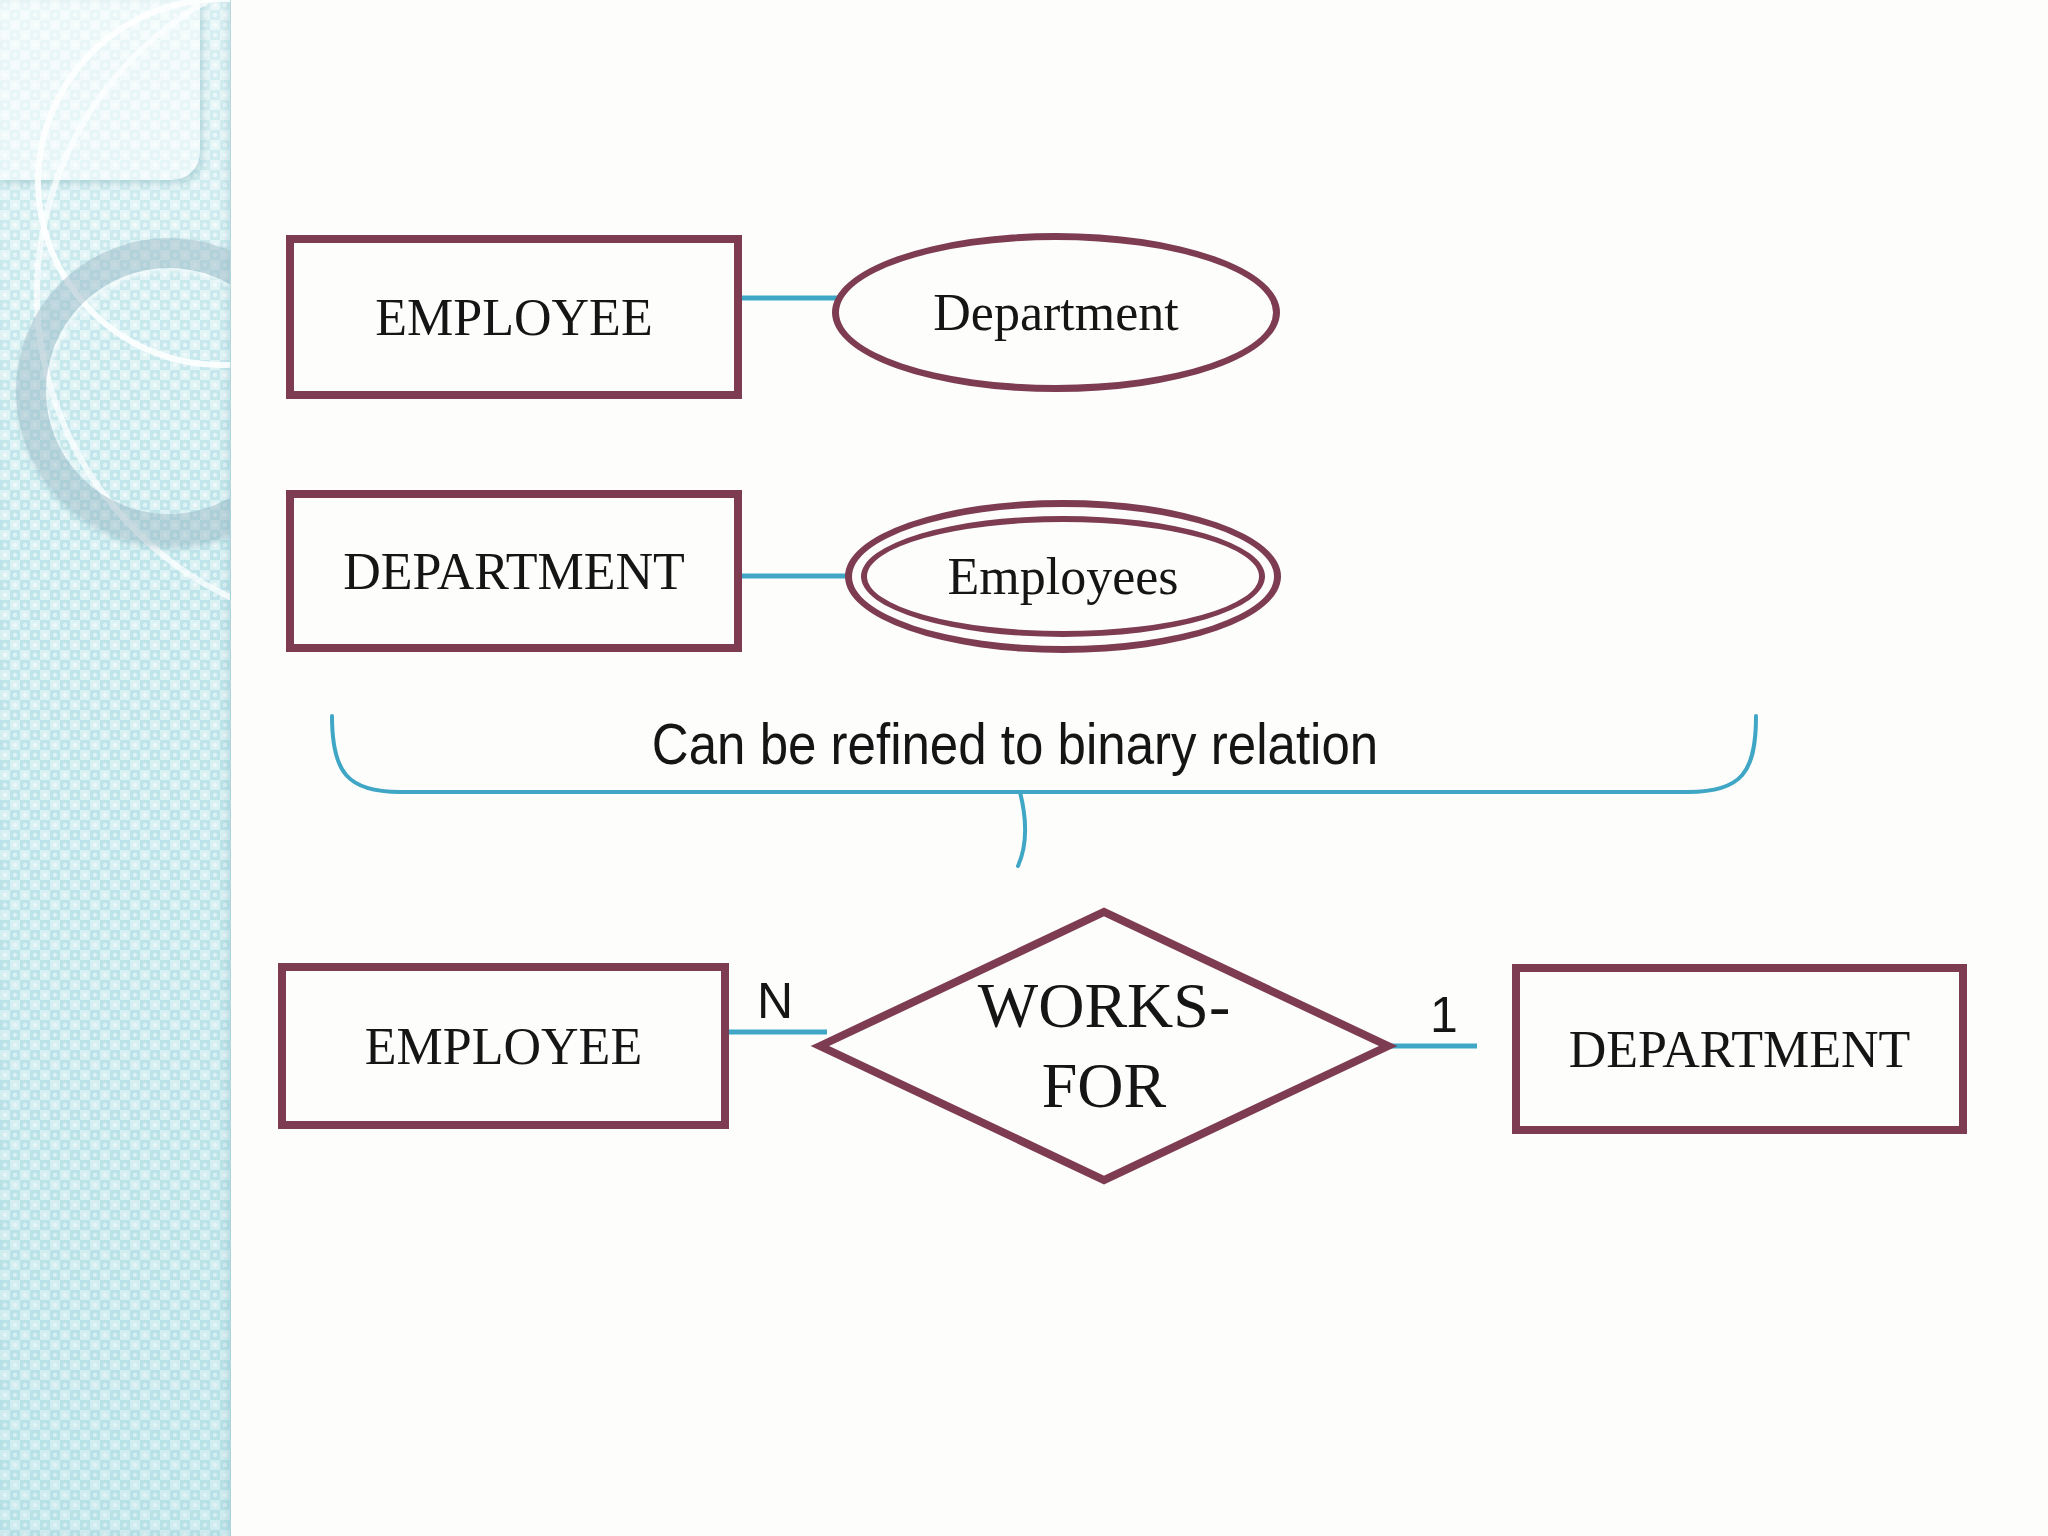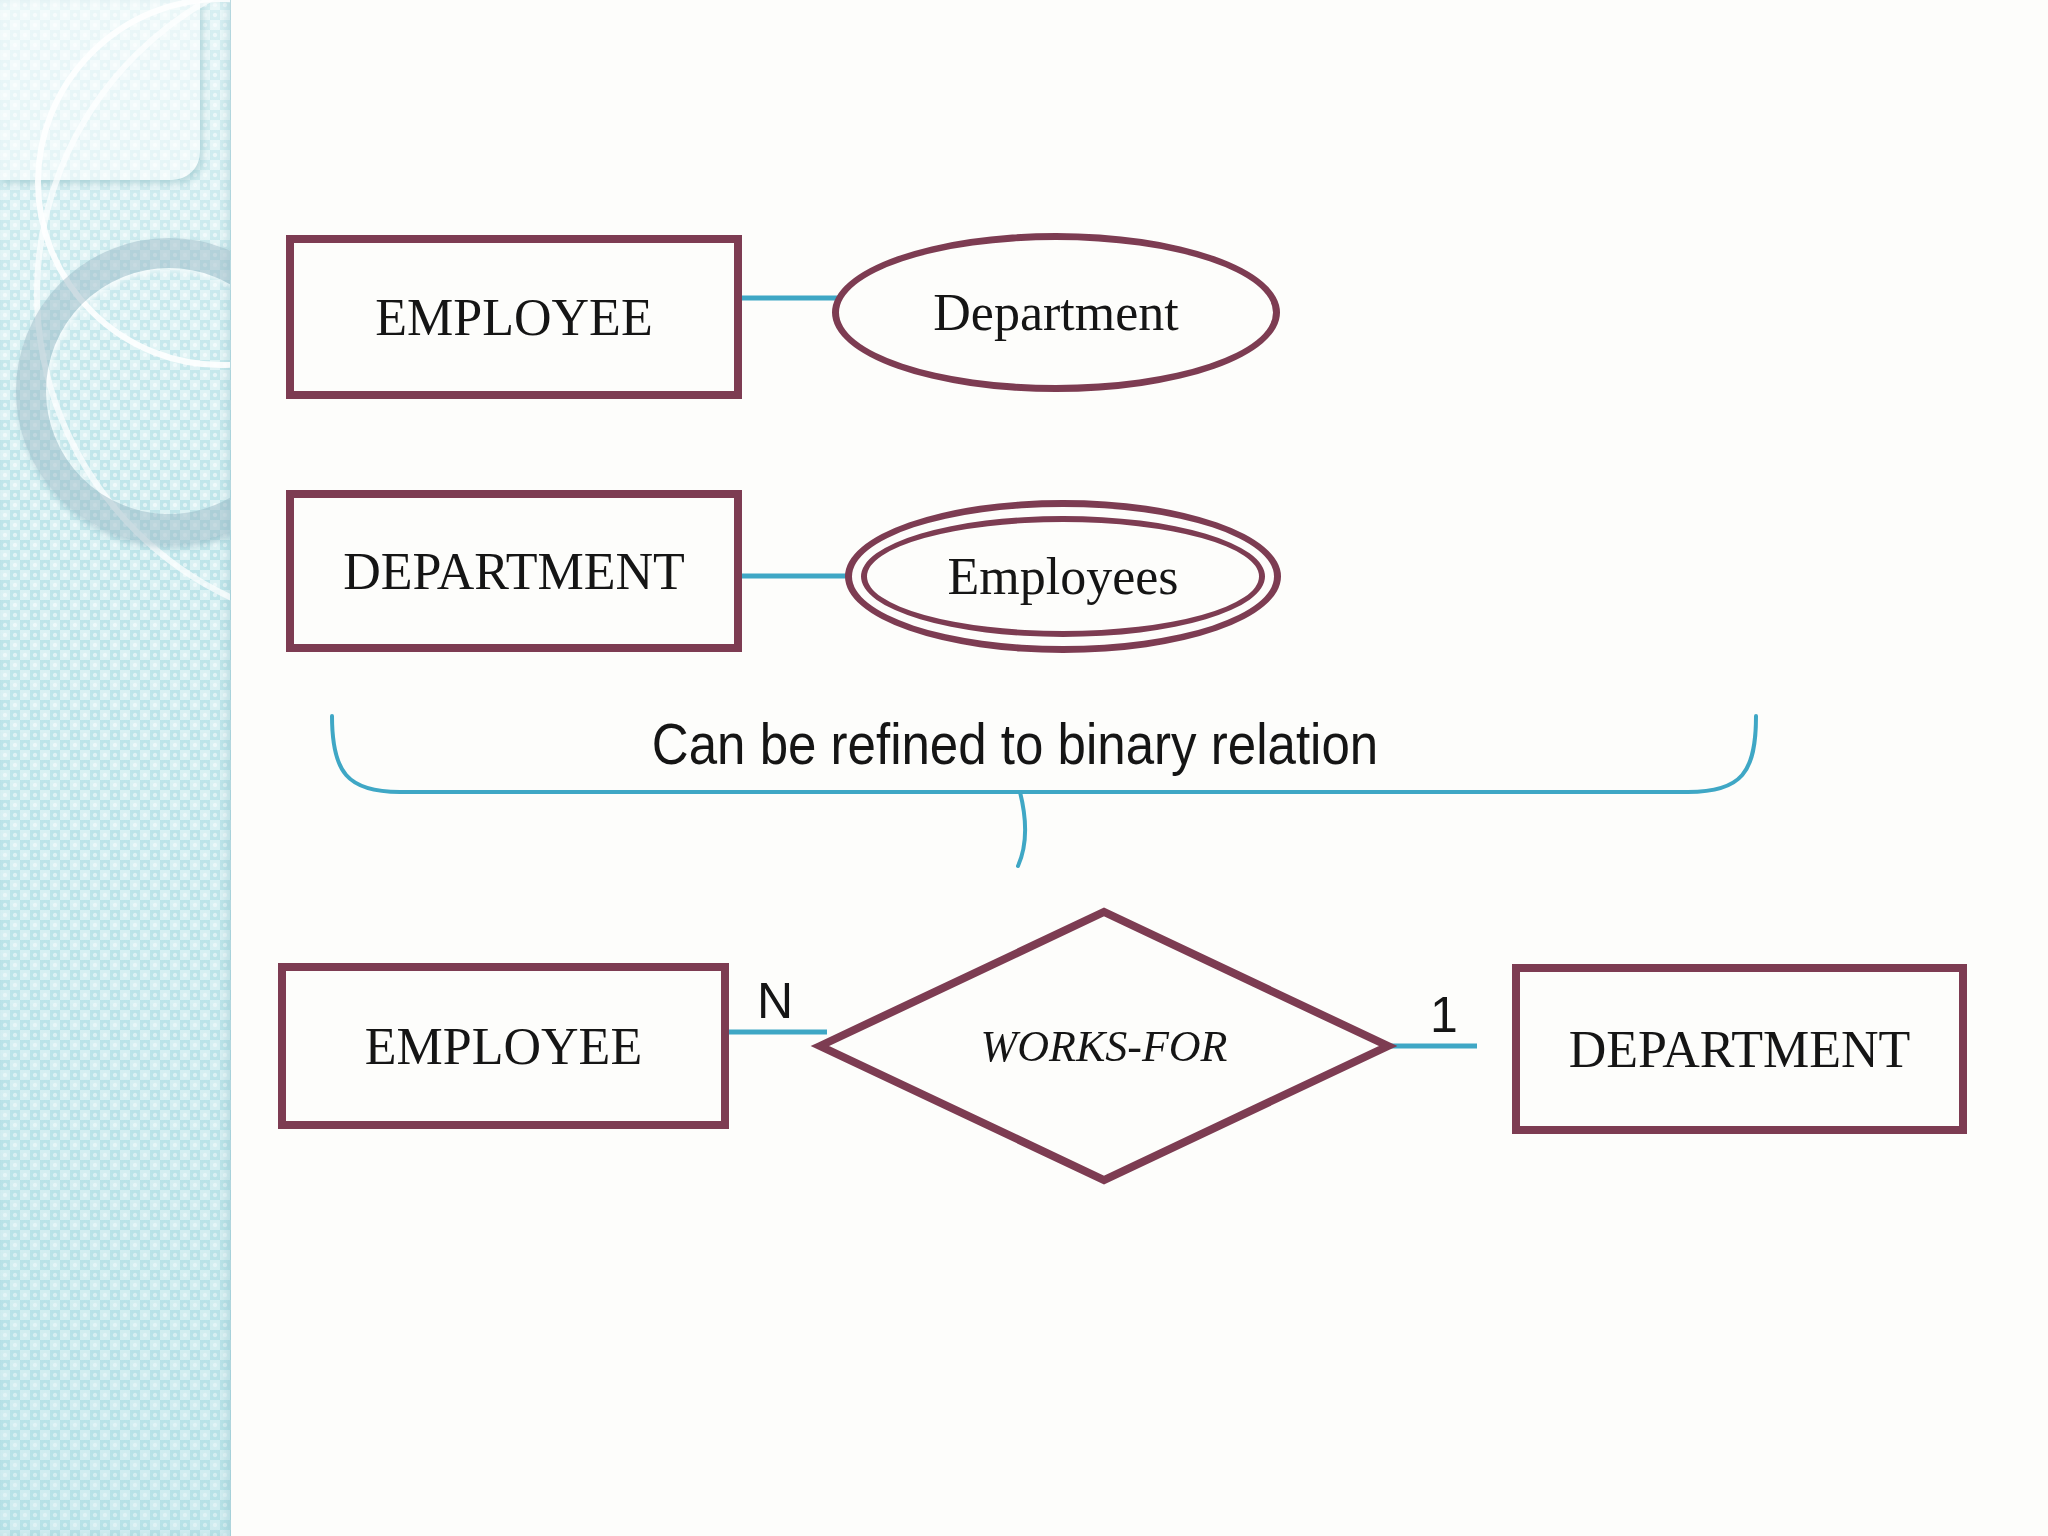--- a/index.html
+++ b/index.html
@@ -72,23 +72,23 @@
   }
   .box-employee-top{left:248px;top:235px;width:456px;height:164px;}
   .box-department-mid{left:248px;top:490px;width:456px;height:162px;}
   .box-employee-bottom{left:240px;top:963px;width:451px;height:166px;}
   .box-department-bottom{left:1474px;top:964px;width:455px;height:170px;}
   .ellipse-department{left:832px;top:233px;width:448px;height:159px;}
   .ellipse-employees{left:845px;top:500px;width:436px;height:153px;}
 
   .diamond-label{
     position:absolute;left:954px;top:966px;width:300px;height:160px;
-    display:flex;flex-direction:row;align-items:center;justify-content:center;
-    font-family:"Liberation Serif",serif;font-size:44px;line-height:1.25;
-    color:var(--color-text);text-align:center;font-style:italic;
+    display:flex;flex-direction:column;align-items:center;justify-content:center;
+    font-family:"Liberation Serif",serif;font-size:64px;line-height:1.25;
+    color:var(--color-text);text-align:center;
   }
 
   .cardinality{
     position:absolute;font-family:"Liberation Sans",sans-serif;
     font-size:50px;color:var(--color-text);text-align:center;
   }
   .cardinality-n{left:740px;top:972px;width:70px;}
   .cardinality-1{left:1412px;top:986px;width:64px;}
 
   .annotation{

